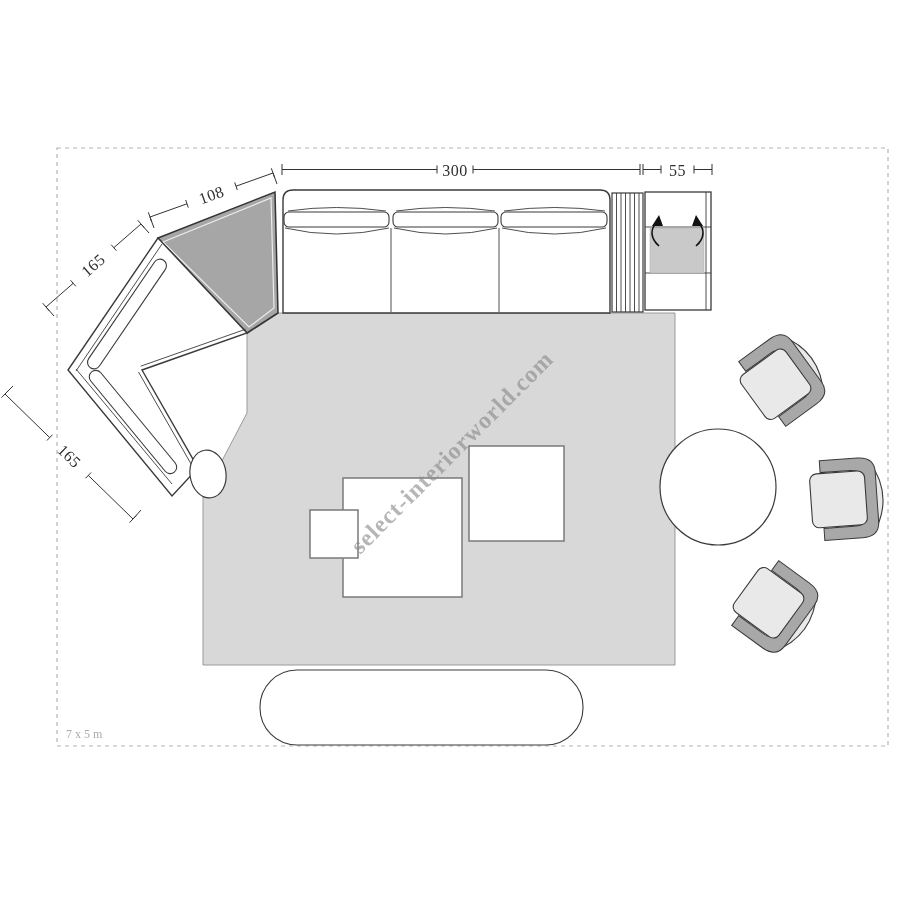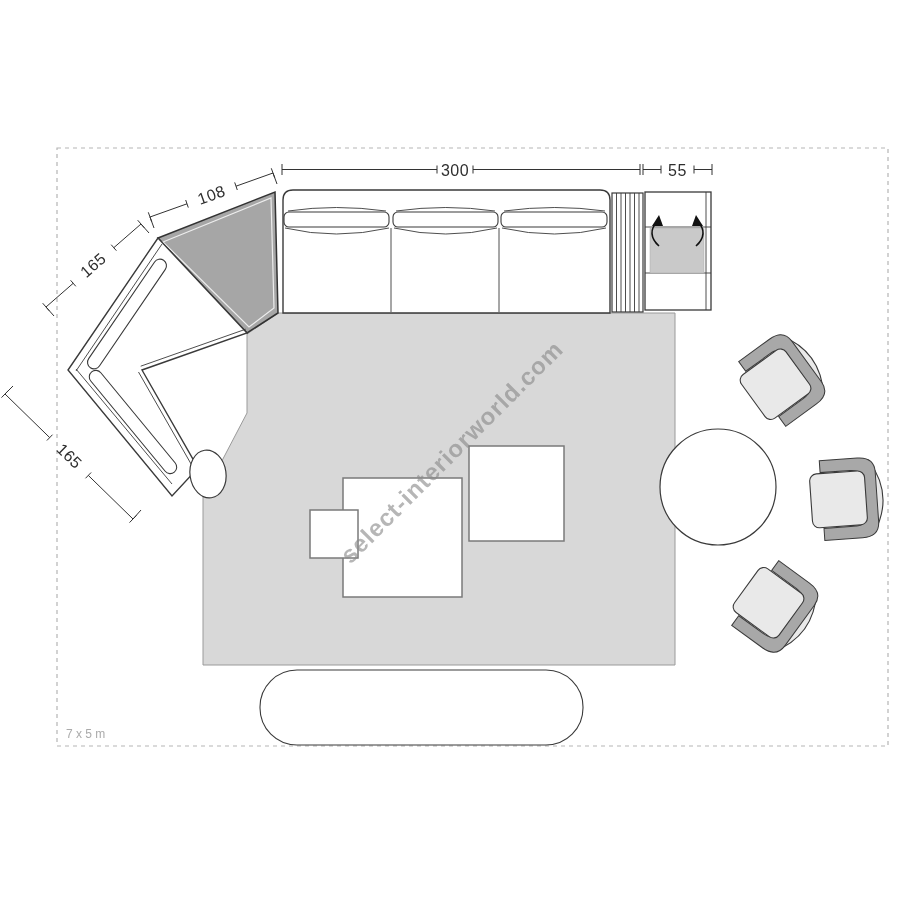--- a/index.html
+++ b/index.html
@@ -1,16 +1,16 @@
 <!DOCTYPE html>
 <html><head>
 <meta charset="utf-8">
 <style>
   html,body{margin:0;padding:0;background:#ffffff;}
-  .stage{width:900px;height:900px;position:relative;font-family:Liberation Sans, sans-serif;}
+  .stage{width:900px;height:900px;position:relative;font-family:Liberation Serif, serif;}
   svg{display:block;}
   .room-border{fill:none;stroke:#b5b5b5;stroke-width:1.2;stroke-dasharray:4 4;}
   .rug{fill:#d8d8d8;stroke:#9a9a9a;stroke-width:1;}
   .white-piece{fill:#ffffff;stroke:#3a3a3a;stroke-width:1.4;}
   .table-sq{fill:#ffffff;stroke:#7a7a7a;stroke-width:1.5;}
   .thin{stroke:#3a3a3a;stroke-width:0.9;fill:none;}
   .corner-fill{fill:#a6a6a6;stroke:#333333;stroke-width:1.5;}
   .corner-inner{fill:none;stroke:#ededed;stroke-width:1.2;}
   .cushion{fill:#ffffff;stroke:#3a3a3a;stroke-width:1.1;}
   .unit-panel{fill:#c9c9c9;stroke:#aaaaaa;stroke-width:0.5;}

